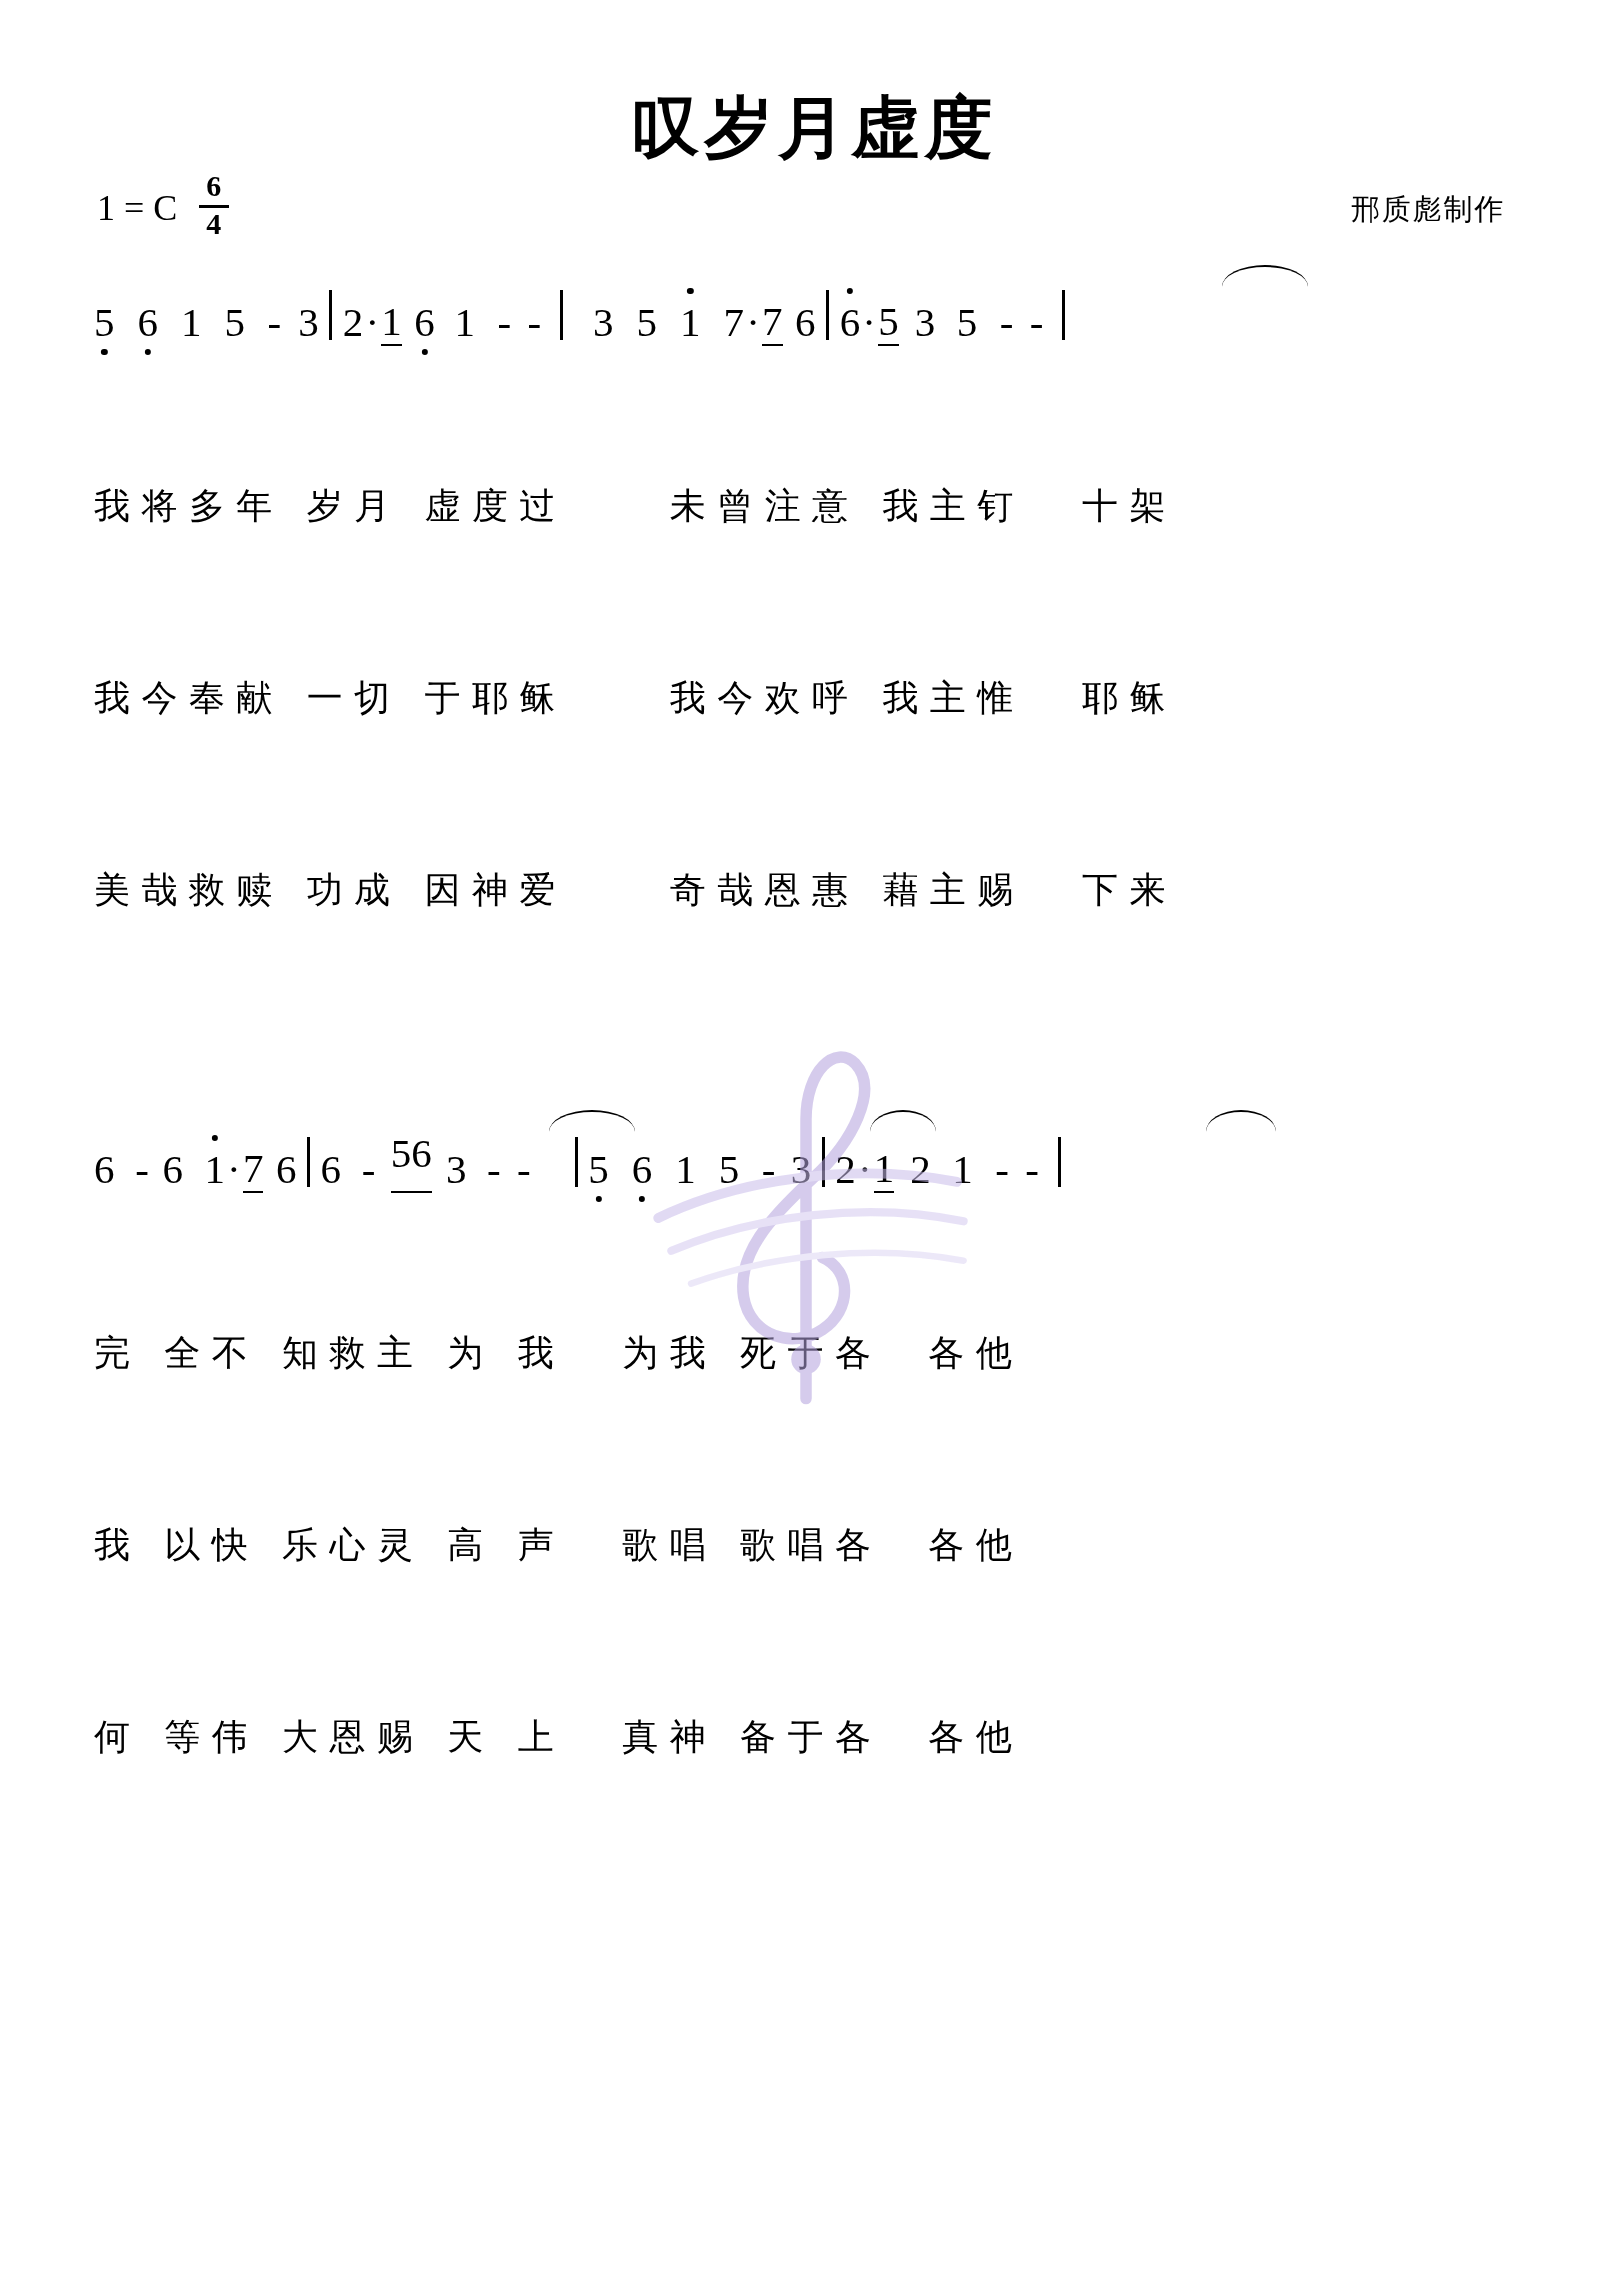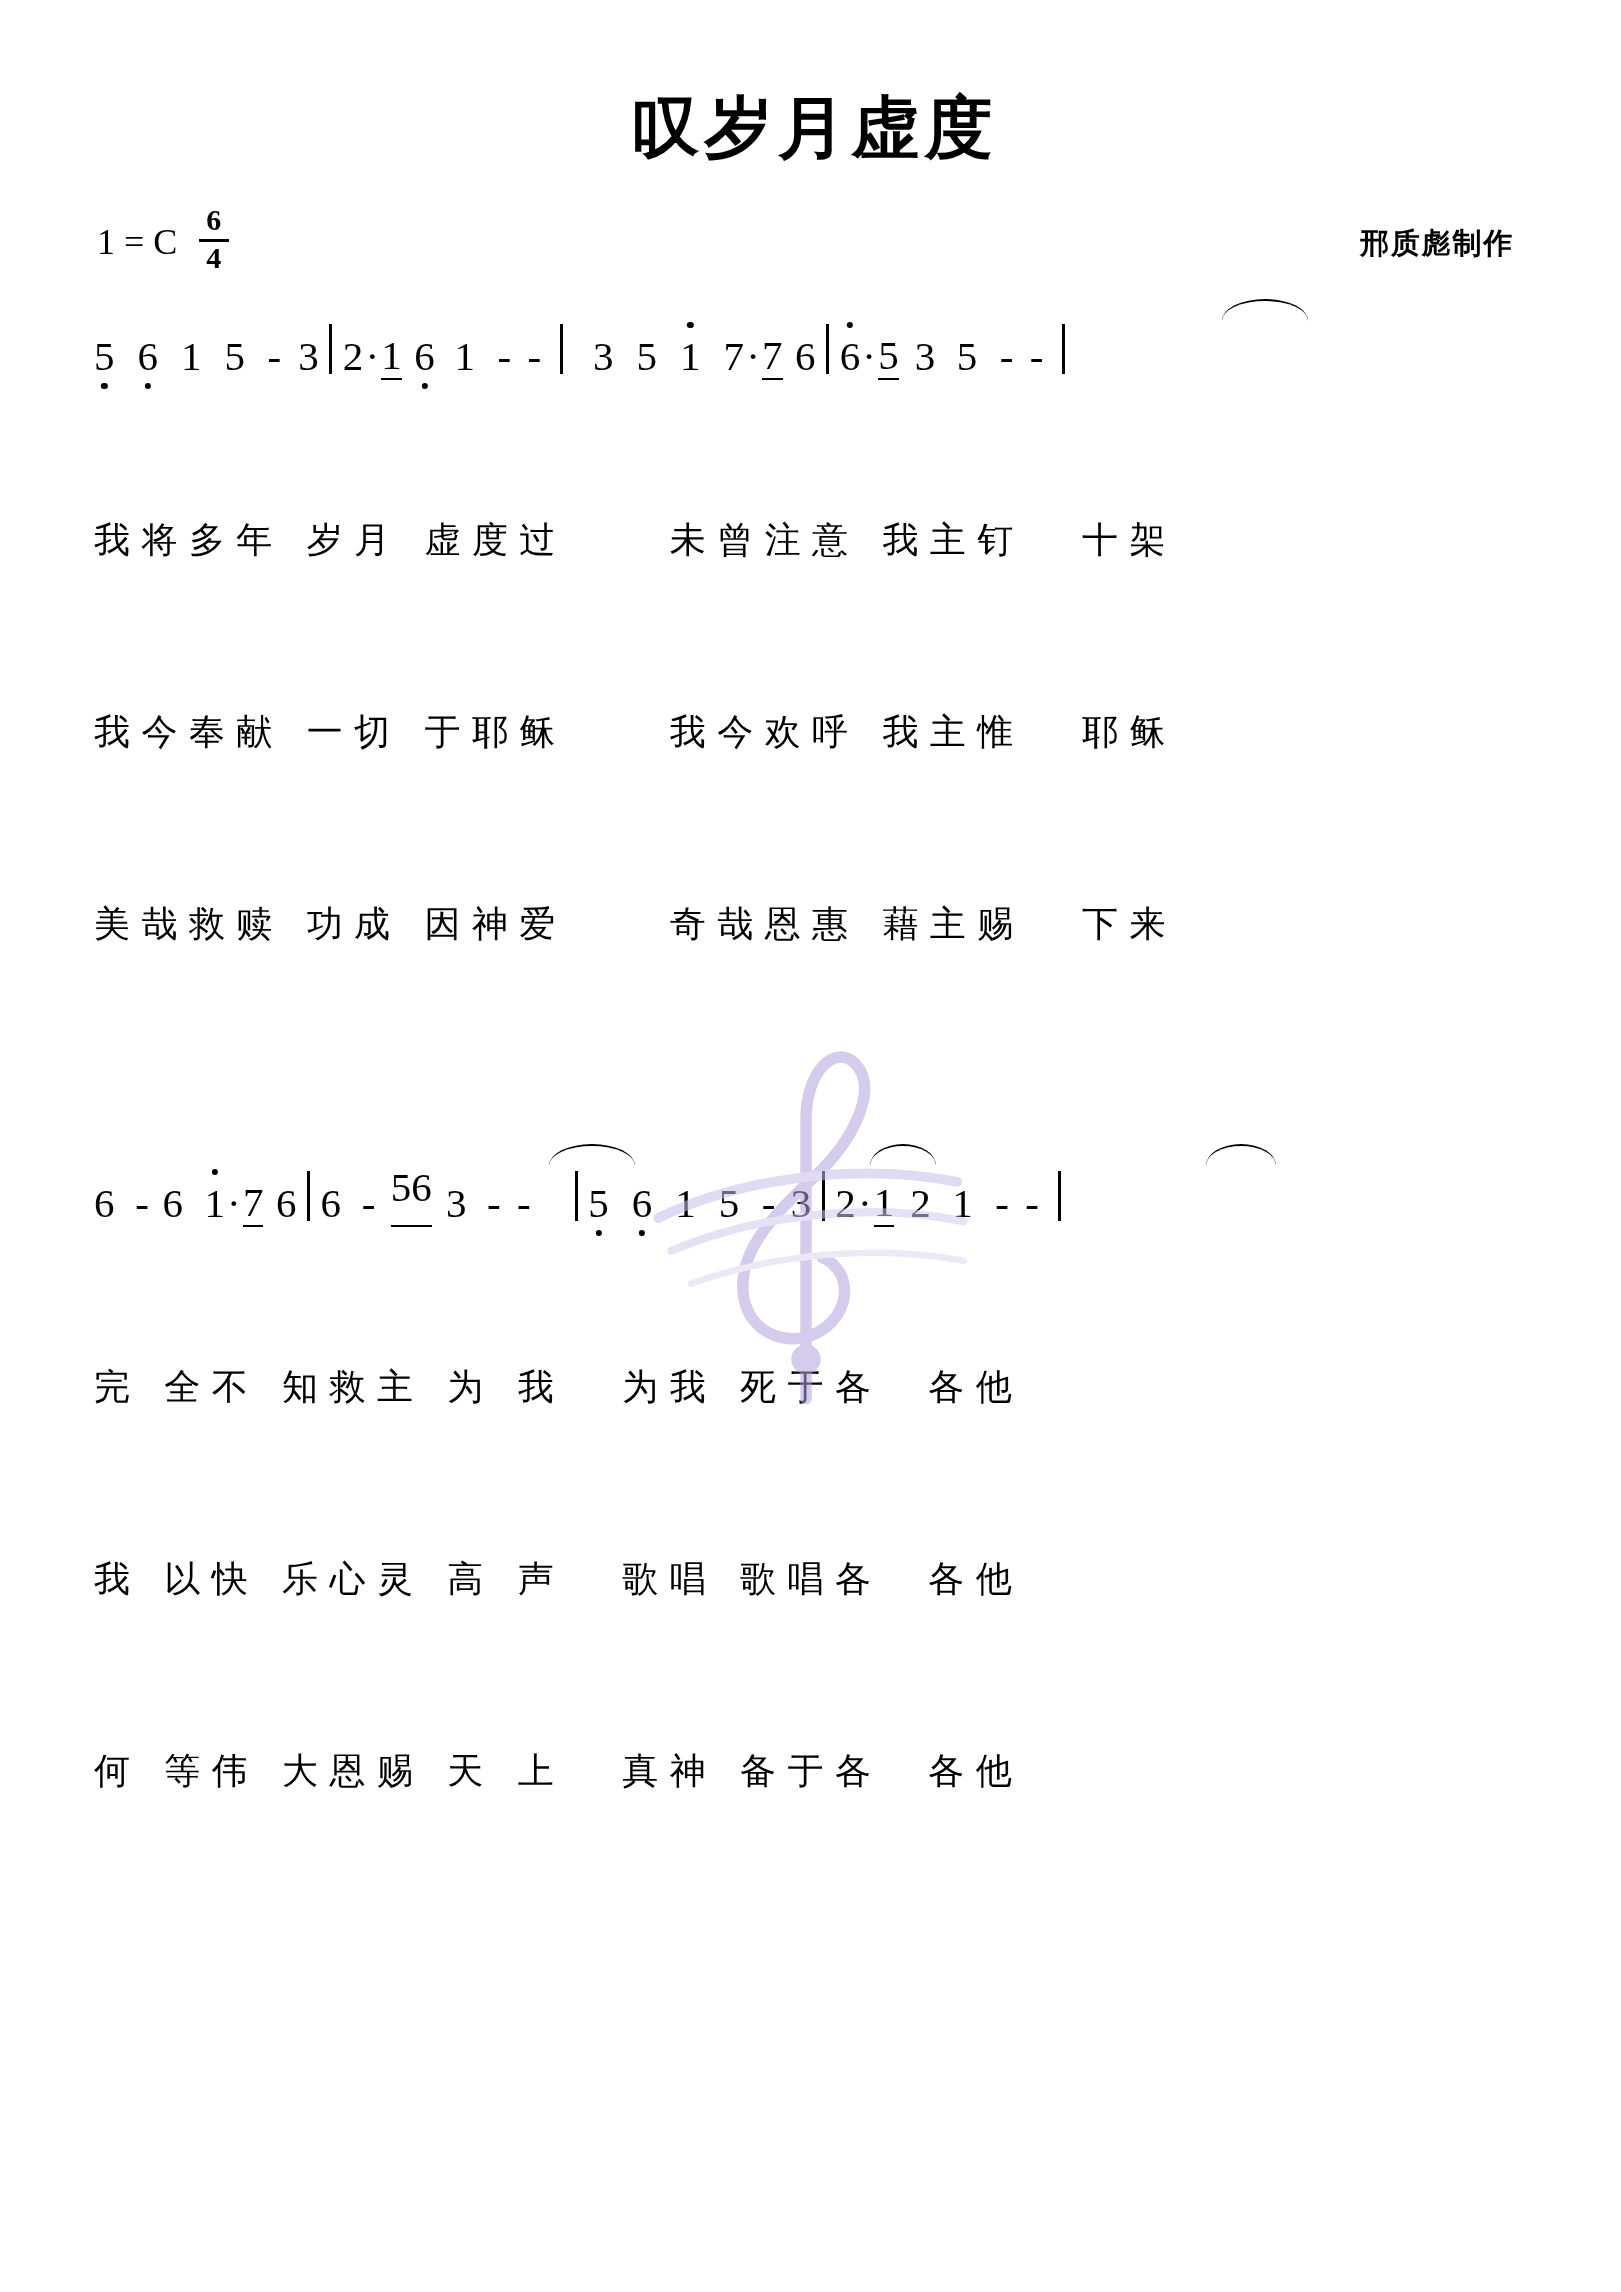--- a/index.html
+++ b/index.html
@@ -33,21 +33,20 @@
     margin: 0;
     padding-top: 90px;
     line-height: 1.1;
     padding-left: 8px;
   }
 
   
   .header-row {
     position: relative;
     height: 81px;
-    margin-top: 34px;
     text-align: center;
   }
   .key-sig {
     position: absolute;
     left: 97px;
     top: 9px;
     font-size: 36px;
     font-family: "Liberation Serif", serif;
     display: flex;
     align-items: center;
@@ -66,25 +65,25 @@
   }
   .meter .num { padding-bottom: 1.8px; }
   .meter .bar {
     width: 30px;
     height: 2.7px;
     background: #000;
     margin: 2.7px 0;
   }
   .author {
     position: absolute;
-    right: 107px;
+    right: 116px;
     top: 25px;
     font-size: 29px;
     font-family: "DejaVu Serif", serif;
-    font-weight: bold;
+    font-weight: normal;
     letter-spacing: 1.8px;
   }
 
   
   .system {
     position: relative;
     margin: 0 0 0 0;
     padding: 0 94px;
     box-sizing: border-box;
   }

